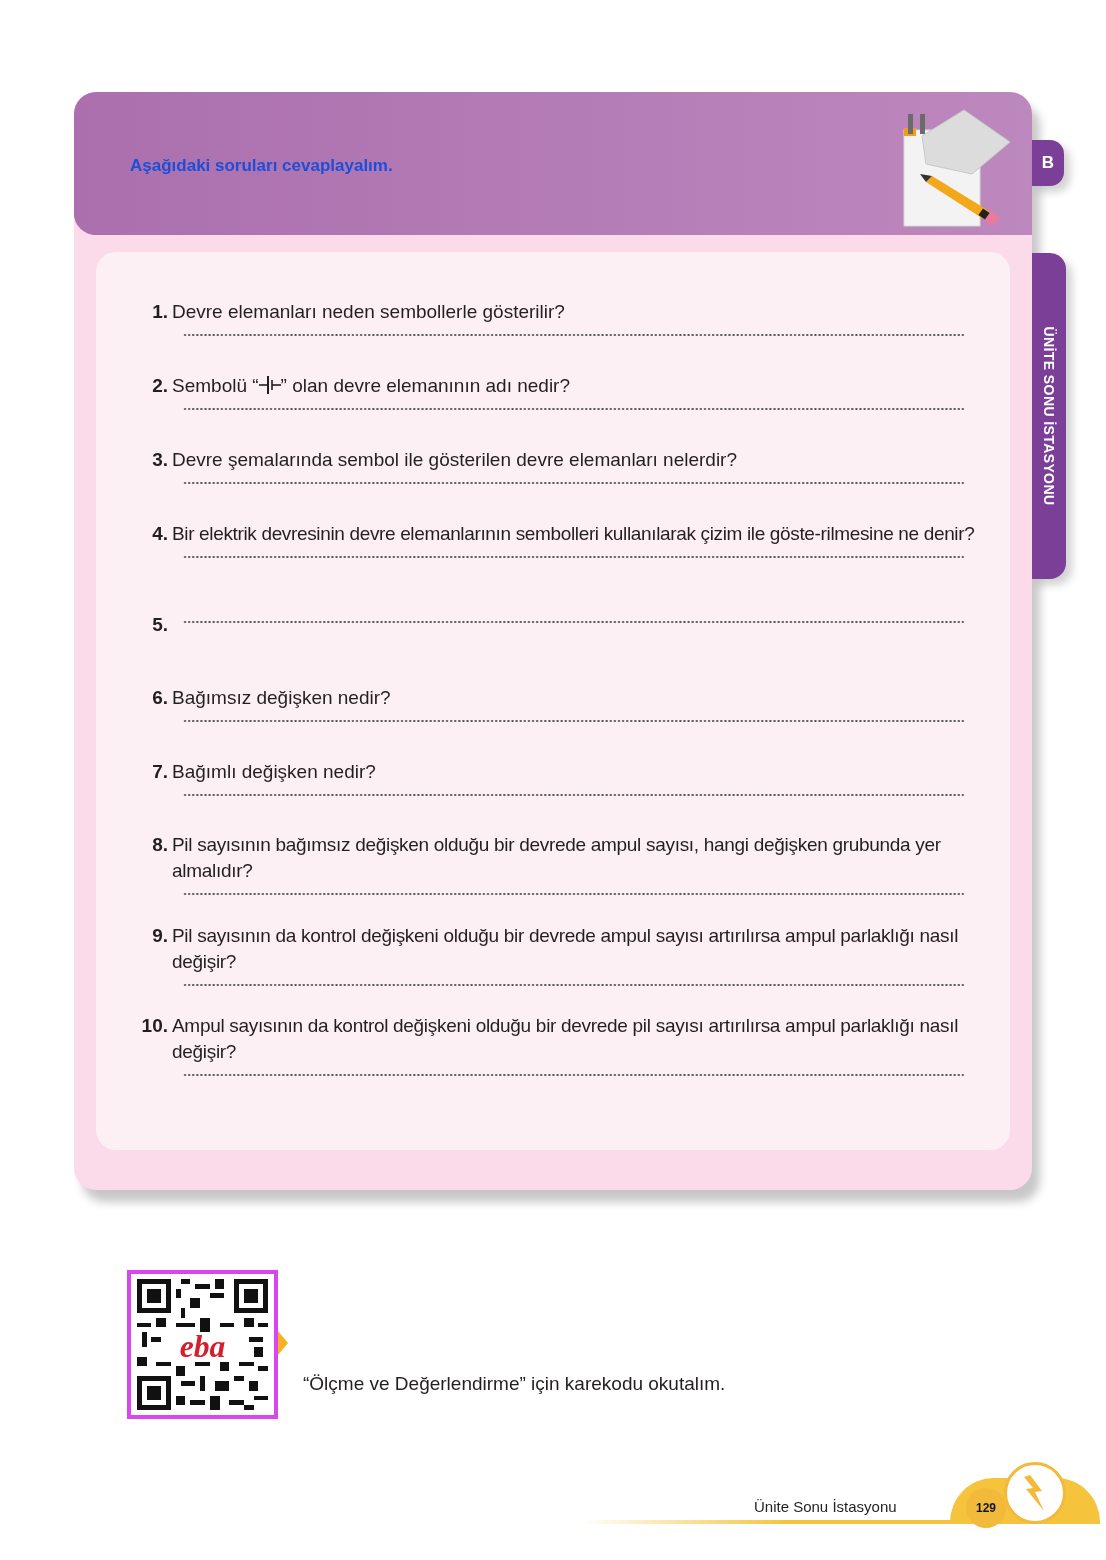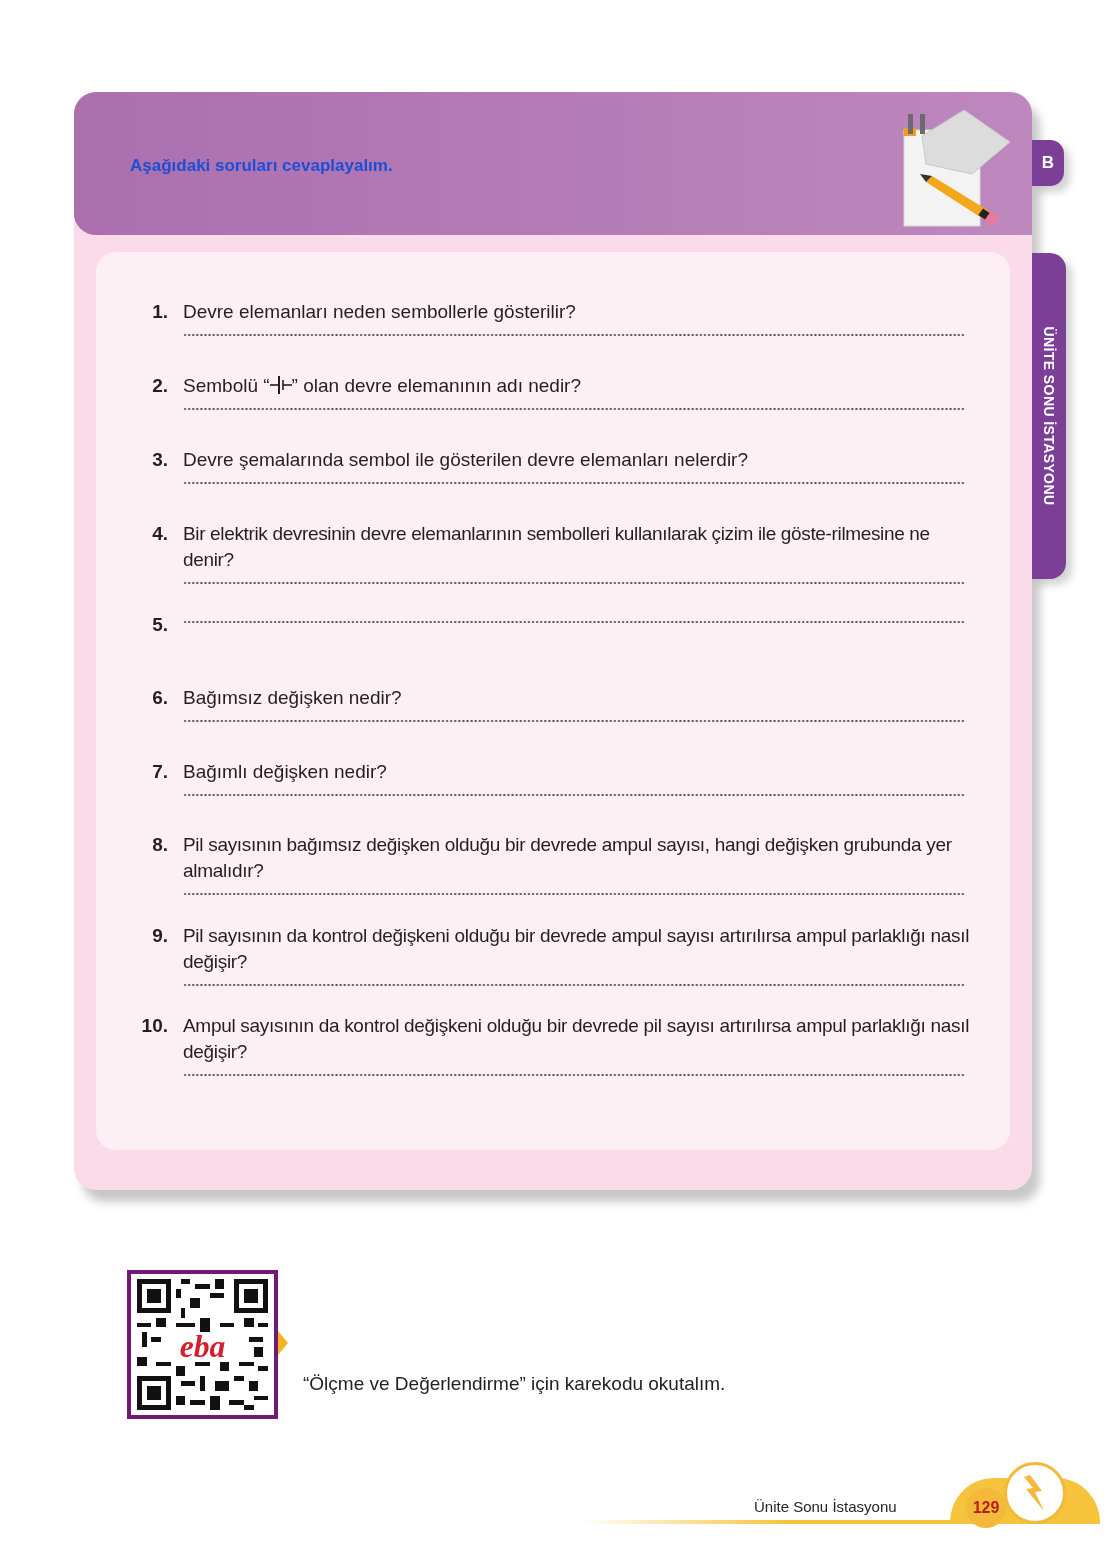--- a/index.html
+++ b/index.html
@@ -46,49 +46,49 @@
     white-space: nowrap; color: #fff; font-weight: bold; font-size: 14px; letter-spacing: 0.4px;
   }
 
   .inner {
     position: absolute; left: 96px; top: 252px; width: 914px; height: 898px;
     background: #fdf0f5; border-radius: 20px;
   }
 
   .q { position: absolute; left: 136px; width: 840px; font-size: 19px; line-height: 26px; }
   .q .num { position: absolute; left: 0; width: 32px; text-align: right; font-weight: bold; }
-  .q .text { display: block; margin-left: 47px; }
+  .q .text { display: block; margin-left: 36px; }
   .q .dots {
     display: block; margin-left: 47px; margin-top: 4px; height: 10px; width: 782px;
     background-image: radial-gradient(circle, #555 0.9px, transparent 1.1px);
     background-size: 4.1px 4px; background-repeat: repeat-x; background-position: 0 4px;
   }
 
   .qr {
     position: absolute; left: 127px; top: 1270px; width: 151px; height: 149px;
-    border: 4px solid #701a75; background: #fff;
+    border: 4px solid #d946ef; background: #fff;
   }
   .qr-arrow {
     position: absolute; left: 278px; top: 1331px; width: 0; height: 0;
     border-top: 12px solid transparent; border-bottom: 12px solid transparent; border-left: 10px solid #f5b323;
   }
   .qr-text { position: absolute; left: 303px; top: 1333px; font-size: 19px; margin-top: 40px; }
 
   .footer-line {
     position: absolute; left: 580px; top: 1520px; width: 520px; height: 4px;
     background: linear-gradient(90deg, rgba(245,196,60,0) 0%, #f5c43c 40%, #f5c43c 100%);
   }
   .footer-hump {
     position: absolute; left: 950px; top: 1478px; width: 150px; height: 44px;
     background: #f5c43c; border-radius: 80px 80px 0 0;
   }
   .footer-label { position: absolute; left: 754px; top: 1498px; font-size: 15px; color: #231f20; }
   .page-num {
     position: absolute; left: 966px; top: 1488px; width: 40px; height: 40px; border-radius: 50%;
-    background: #f2b93b; color: #b91c1c; font-weight: bold; font-size: 16px; display: flex; align-items: center; justify-content: center; z-index: 2;
+    background: #f2b93b; color: #0f172a; font-weight: bold; font-size: 12px; display: flex; align-items: center; justify-content: center; z-index: 2;
   }
   .bolt-circle {
     position: absolute; left: 1004px; top: 1462px; width: 62px; height: 62px; border-radius: 50%;
     background: #ffffff; border: 3px solid #f2b93b; z-index: 3; display: flex; align-items: center; justify-content: center;
   }
 </style>
 </head>
 <body>
 
 <div class="card">

